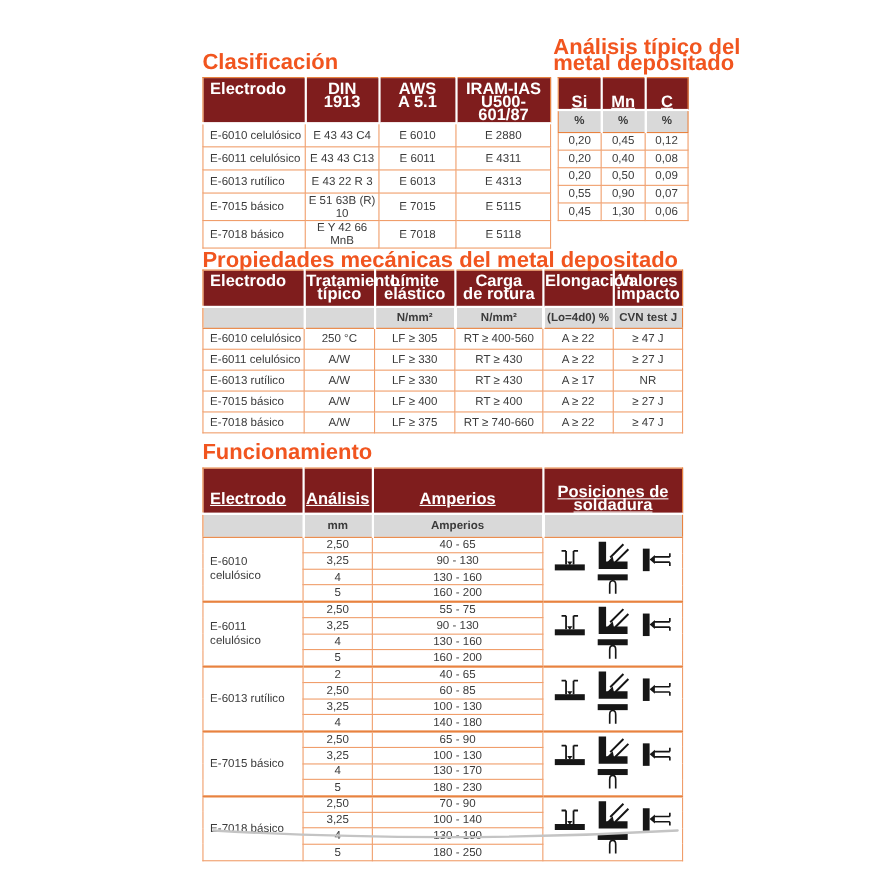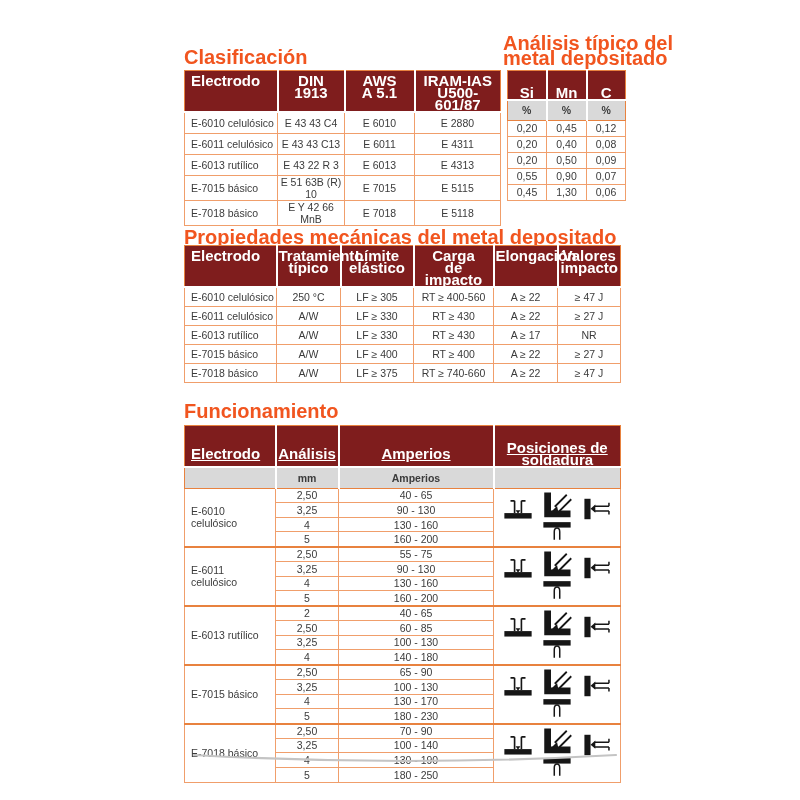--- a/index.html
+++ b/index.html
@@ -228,24 +228,32 @@
         <col style="width:63px">
       </colgroup>
     <tbody>
         <tr style="height:33px">
       <th class="left">Electrodo</th>
       <th>Tratamiento
 típico</th>
       <th>Límite
 elástico</th>
       <th>Carga
-de impacto</th>
+de rotura</th>
       <th>Elongación</th>
       <th>Valores
 impacto</th>
+    </tr>
+    <tr style="height:20px">
+      <td class="sub"></td>
+      <td class="sub"></td>
+      <td class="sub">N/mm²</td>
+      <td class="sub">N/mm²</td>
+      <td class="sub">(Lo=4d0) %</td>
+      <td class="sub">CVN test J</td>
     </tr>
     <tr class="r">
       <td class="left">E-6010 celulósico</td>
       <td>250 °C</td>
       <td>LF ≥ 305</td>
       <td>RT ≥ 400-560</td>
       <td>A ≥ 22</td>
       <td>≥ 47 J</td>
     </tr>
     <tr class="r">

